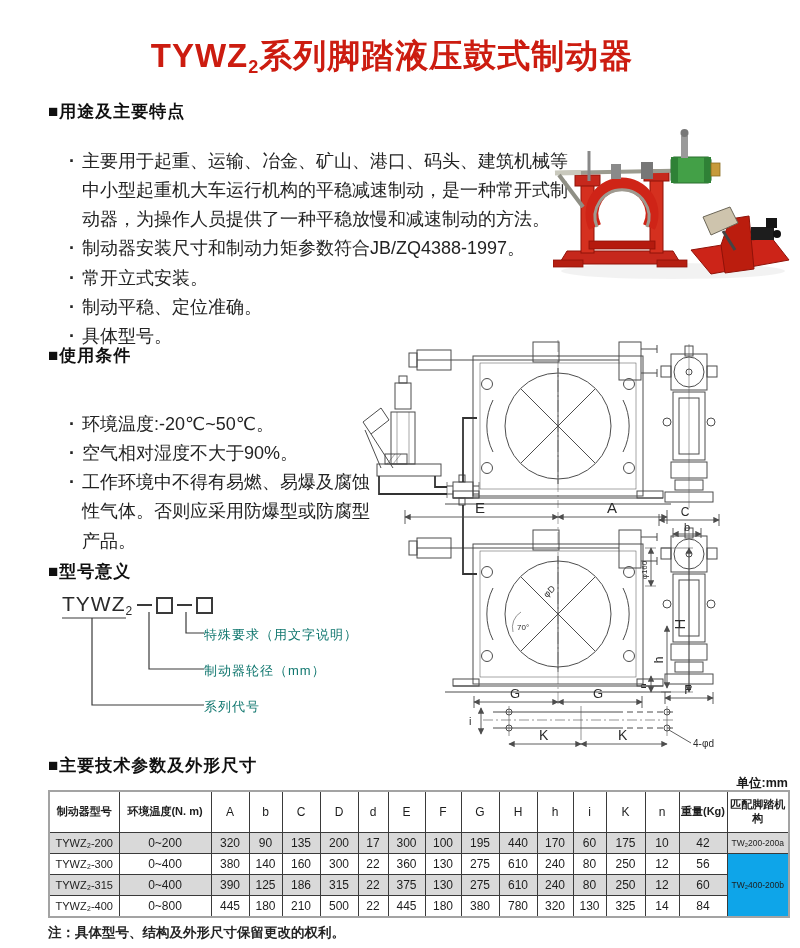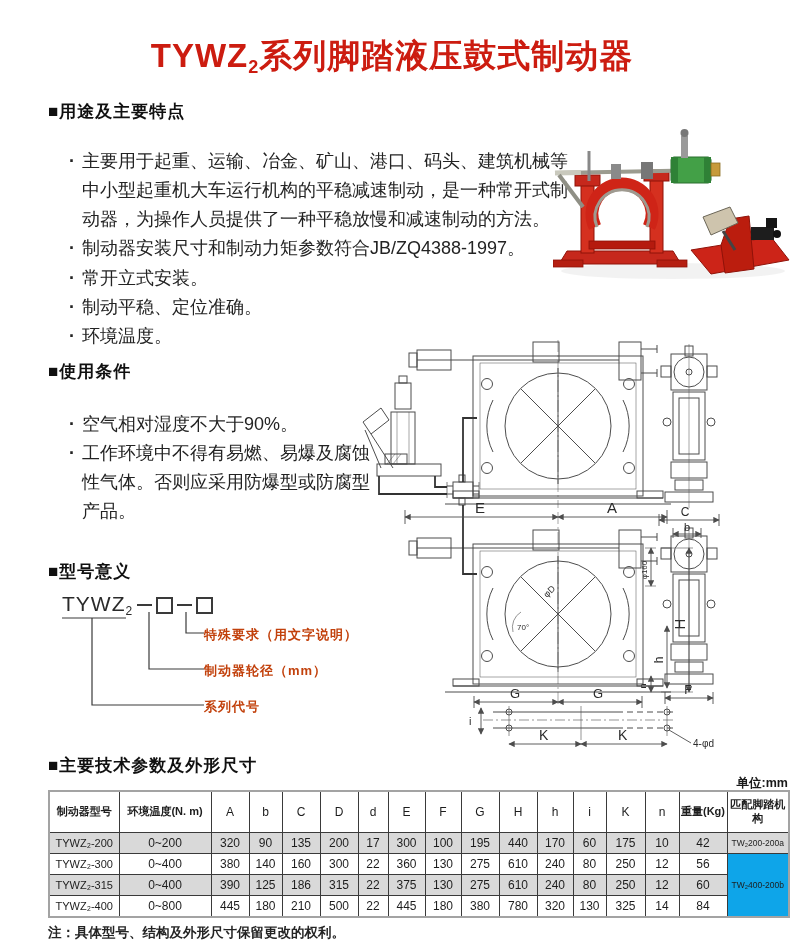--- a/index.html
+++ b/index.html
@@ -11,21 +11,21 @@
   .title .tsub{font-size:18px;vertical-align:-6px;}
   .sec-h{position:absolute;left:48px;font-size:17px;font-weight:bold;color:#101010;letter-spacing:1px;}
   ul.bullets{position:absolute;list-style:none;margin:16px;padding:0;font-size:18px;line-height:1.62;color:#232323;font-weight:500;}
   ul.bullets li{padding-left:16px;position:relative;}
   ul.bullets li::before{content:"·";position:absolute;left:3px;font-weight:bold;}
   .code-row{position:absolute;left:62px;top:594px;display:flex;align-items:center;height:22px;}
   .code-text{font-size:21px;color:#2a2a2a;letter-spacing:1px;}
   .code-sub{font-size:12px;vertical-align:-4px;}
   .dash{width:15px;height:0;border-top:2px solid #3a3a3a;margin:0 4px;}
   .mbox{width:13px;height:13px;border:2px solid #3a3a3a;background:#fff;}
-  .model-label{position:absolute;left:204px;font-size:13px;font-weight:bold;color:#c2410c;letter-spacing:1px;}
+  .model-label{position:absolute;left:204px;font-size:13px;font-weight:normal;color:#0f766e;letter-spacing:1px;}
   .unit{position:absolute;right:12px;top:775px;font-size:12.5px;font-weight:bold;color:#1a1a1a;}
   table.spec{position:absolute;left:48px;top:790px;width:742px;border-collapse:collapse;table-layout:fixed;
              font-size:12px;color:#1d1d1d;border:2px solid #a3a3a3;}
   table.spec th,table.spec td{border:1px solid #3a3a3a;text-align:center;padding:0;overflow:hidden;}
   table.spec thead th{height:40px;font-size:11px;font-weight:bold;line-height:1.25;}
   table.spec thead th.letter{font-size:12px;font-weight:normal;}
   table.spec tbody td{height:20px;}
   table.spec tr.shaded td{background:#d9d9d9;}
   td.model-col{font-size:11px;}
   td.pedal-cell{font-size:8.5px;background:#0ea5e9;}
@@ -37,21 +37,21 @@
 <body>
 
 <h1 class="title"><span>TYWZ</span><span class="tsub">2</span><span>系列脚踏液压鼓式制动器</span></h1>
 
 <div class="sec-h" style="top:100px">■用途及主要特点</div>
 <ul class="bullets" style="left:50px;top:131px;width:518px">
   <li>主要用于起重、运输、冶金、矿山、港口、码头、建筑机械等中小型起重机大车运行机构的平稳减速制动，是一种常开式制动器，为操作人员提供了一种平稳放慢和减速制动的方法。</li>
   <li>制动器安装尺寸和制动力矩参数符合JB/ZQ4388-1997。</li>
   <li>常开立式安装。</li>
   <li>制动平稳、定位准确。</li>
-  <li>环境温度。</li>
+  <li>具体型号。</li>
 </ul>
 
 <svg class="abs" style="left:553px;top:123px" width="244" height="164" viewBox="0 0 244 164">
   <ellipse cx="120" cy="148" rx="112" ry="8" fill="rgba(0,0,0,0.05)"></ellipse>
   <g>
     <path d="M14,128 L120,128 L128,141 L6,141 Z" fill="#c6281c" stroke="#8f1209" stroke-width="1"></path>
     <rect x="0" y="137" width="30" height="7" fill="#b51f12" stroke="#8f1209" stroke-width="0.8"></rect>
     <rect x="104" y="137" width="30" height="7" fill="#b51f12" stroke="#8f1209" stroke-width="0.8"></rect>
     <rect x="28" y="58" width="13" height="72" fill="#d5301f" stroke="#8f1209" stroke-width="1"></rect>
     <rect x="22" y="52" width="25" height="11" fill="#c6281c" stroke="#8f1209" stroke-width="1"></rect>
@@ -77,22 +77,23 @@
     <path d="M138,127 L218,114 L236,137 L158,151 Z" fill="#cc2418" stroke="#8f1209" stroke-width="1"></path>
     <path d="M168,122 L177,96 L196,93 L201,146 L172,150 Z" fill="#bb1d0e" stroke="#8f1209" stroke-width="1"></path>
     <polygon points="150,94 177,84 185,100 158,112" fill="#cec4ad" stroke="#6b6657" stroke-width="1"></polygon>
     <line x1="170" y1="108" x2="182" y2="127" stroke="#444" stroke-width="3"></line>
     <rect x="198" y="104" width="23" height="13" fill="#1d1d1d"></rect>
     <rect x="213" y="95" width="11" height="10" fill="#161616"></rect>
     <circle cx="224" cy="111" r="4" fill="#111"></circle>
   </g>
 </svg>
 
-<div class="sec-h" style="top:360px">■使用条件</div>
+<div class="sec-h" style="top:344px">■使用条件</div>
 <ul class="bullets" style="left:50px;top:394px;width:318px">
+  <li>环境温度:-20℃~50℃。</li>
   <li>空气相对湿度不大于90%。</li>
   <li>工作环境中不得有易燃、易爆及腐蚀性气体。否则应采用防爆型或防腐型产品。</li>
 </ul>
 
 <svg class="abs" style="left:355px;top:336px" width="392" height="418" viewBox="0 0 392 418">
   <defs>
     <marker id="ar" viewBox="0 0 10 10" refX="9" refY="5" markerWidth="7" markerHeight="7" orient="auto-start-reverse">
       <path d="M0,0 L10,5 L0,10 z" fill="#4d4d4d"></path>
     </marker>
     <g id="fv">

